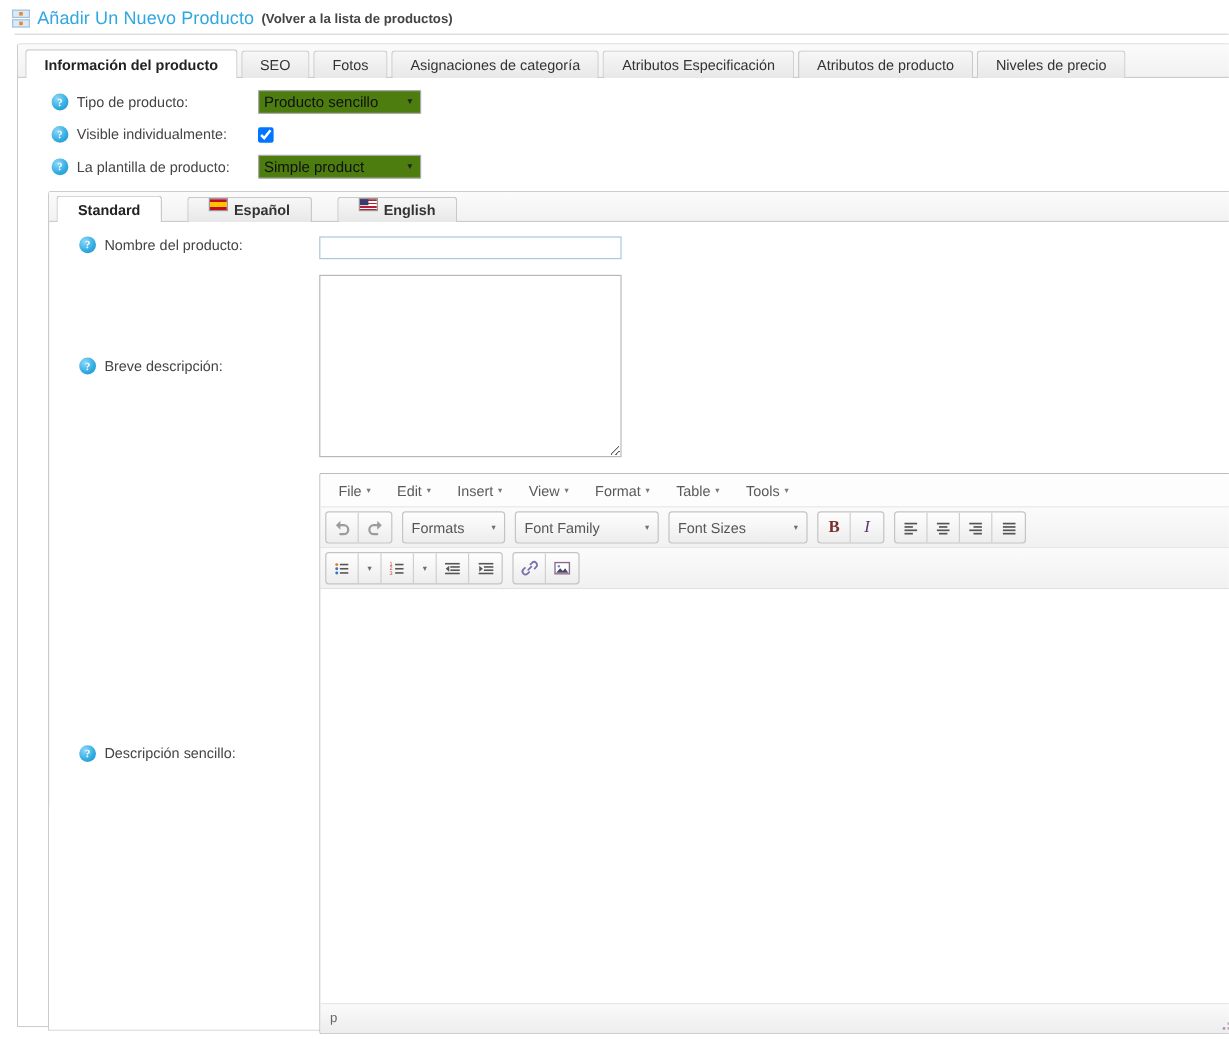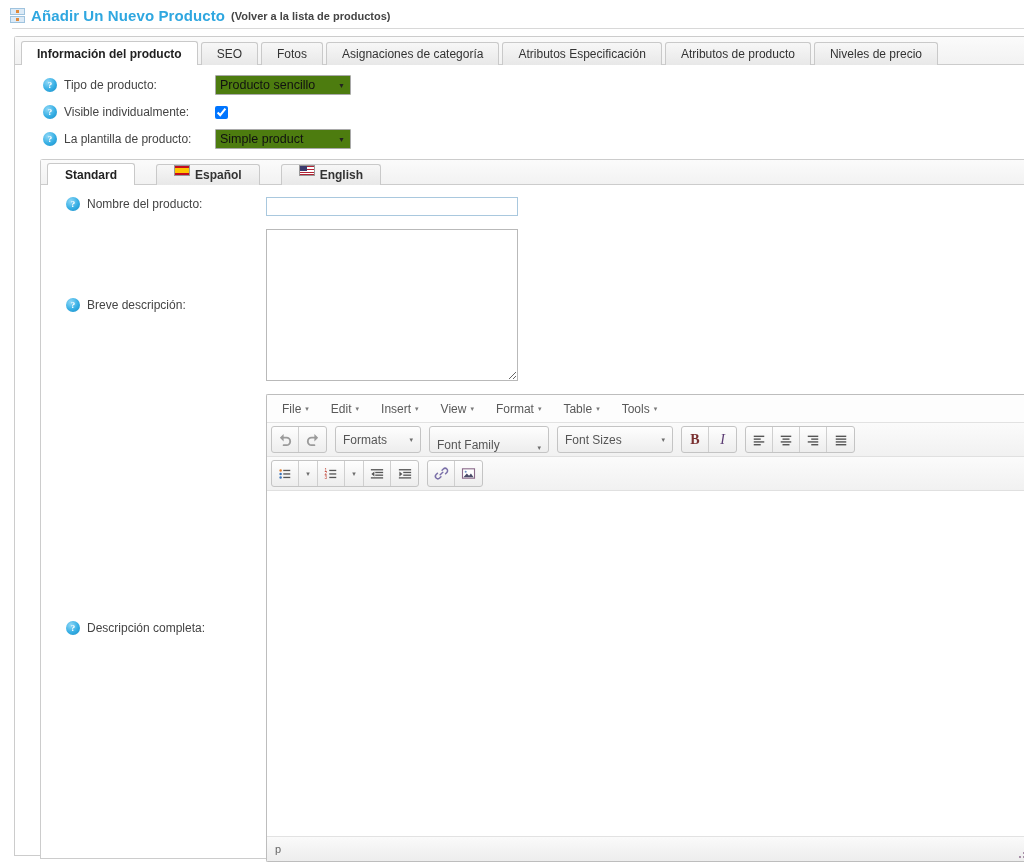--- a/index.html
+++ b/index.html
@@ -43,21 +43,21 @@
   .head-icon i:nth-child(2) { top: 8px; }
   .head-icon i::after {
     content: "";
     position: absolute;
     left: 5px; top: 1px;
     width: 3px; height: 3px;
     background: #e08a3c;
   }
   .head-title {
     color: #2fa7e0;
-    font-weight: bold;
+    font-weight: normal;
     font-size: 15px;
     letter-spacing: .1px;
     white-space: nowrap;
     text-align: center;
   }
   .head-sub {
     color: #444;
     font-size: 11px;
     font-weight: bold;
     margin-left: 6px;
@@ -369,21 +369,21 @@
     font-size: 12px;
     color: #555;
     cursor: pointer;
     border-right: 1px solid #cfcfcf;
     white-space: nowrap;
     box-sizing: border-box;
   }
   .mce-listbox:last-child { border-right: none; }
   .mce-listbox .car { font-size: 7px; color: #6d6d6d; margin-left: 10px; }
   .lb-formats { width: 84px; }
-  .lb-family  { width: 118px; align-items: flex-end; }
+  .lb-family  { width: 118px; }
   .lb-sizes   { width: 114px; }
   .mce-split-car {
     width: 18px;
     display: flex;
     align-items: center;
     justify-content: center;
     border-right: 1px solid #cfcfcf;
     font-size: 7px;
     color: #6d6d6d;
     cursor: pointer;
@@ -503,21 +503,21 @@
           <div class="llabel" style="align-items:center;">
             <span class="qicon">?</span>
             <span class="txt">Breve descripción:</span>
           </div>
           <textarea class="txtarea" placeholder="" style=""></textarea>
         </div>
 
         <div class="lrow" style="align-items:center;">
           <div class="llabel" style="align-items:center;">
             <span class="qicon">?</span>
-            <span class="txt">Descripción completa:</span>
+            <span class="txt">Descripción sencillo:</span>
           </div>
 
           <div class="mce">
 
             <div class="mce-menubar">
               <div class="mce-menuitem">
                 <span>File</span>
                 <span class="car">▾</span>
               </div>
               <div class="mce-menuitem">

